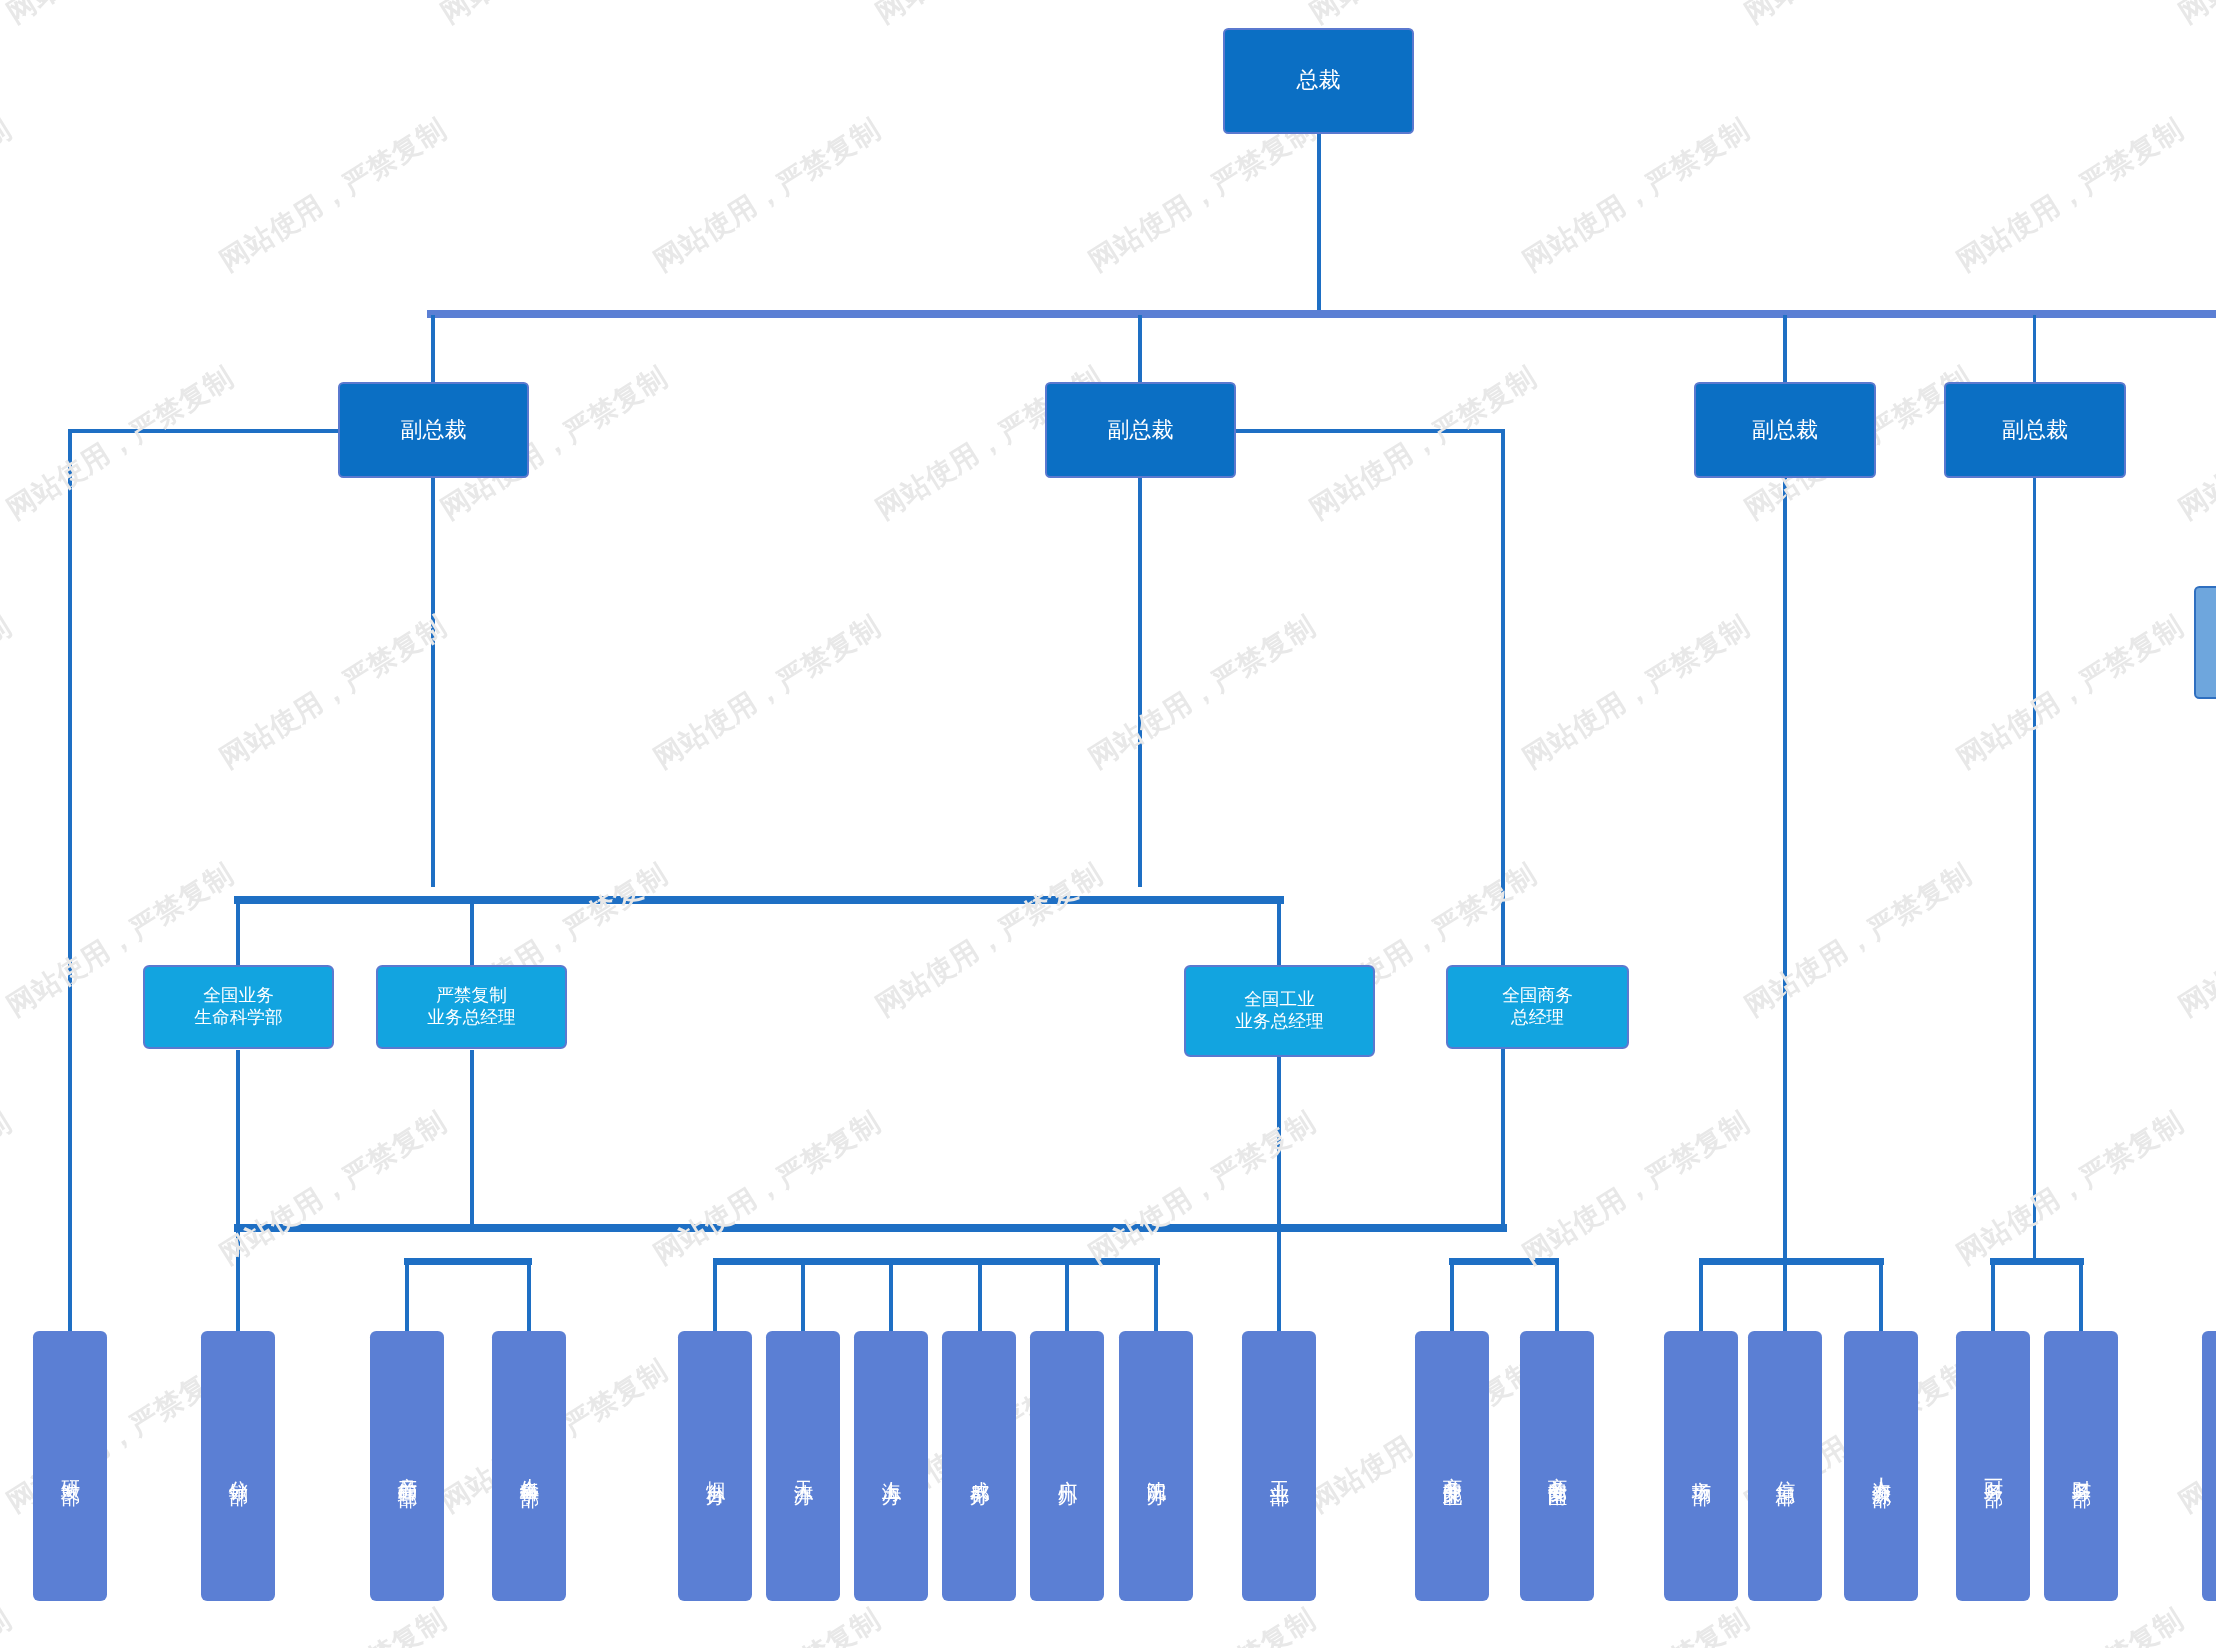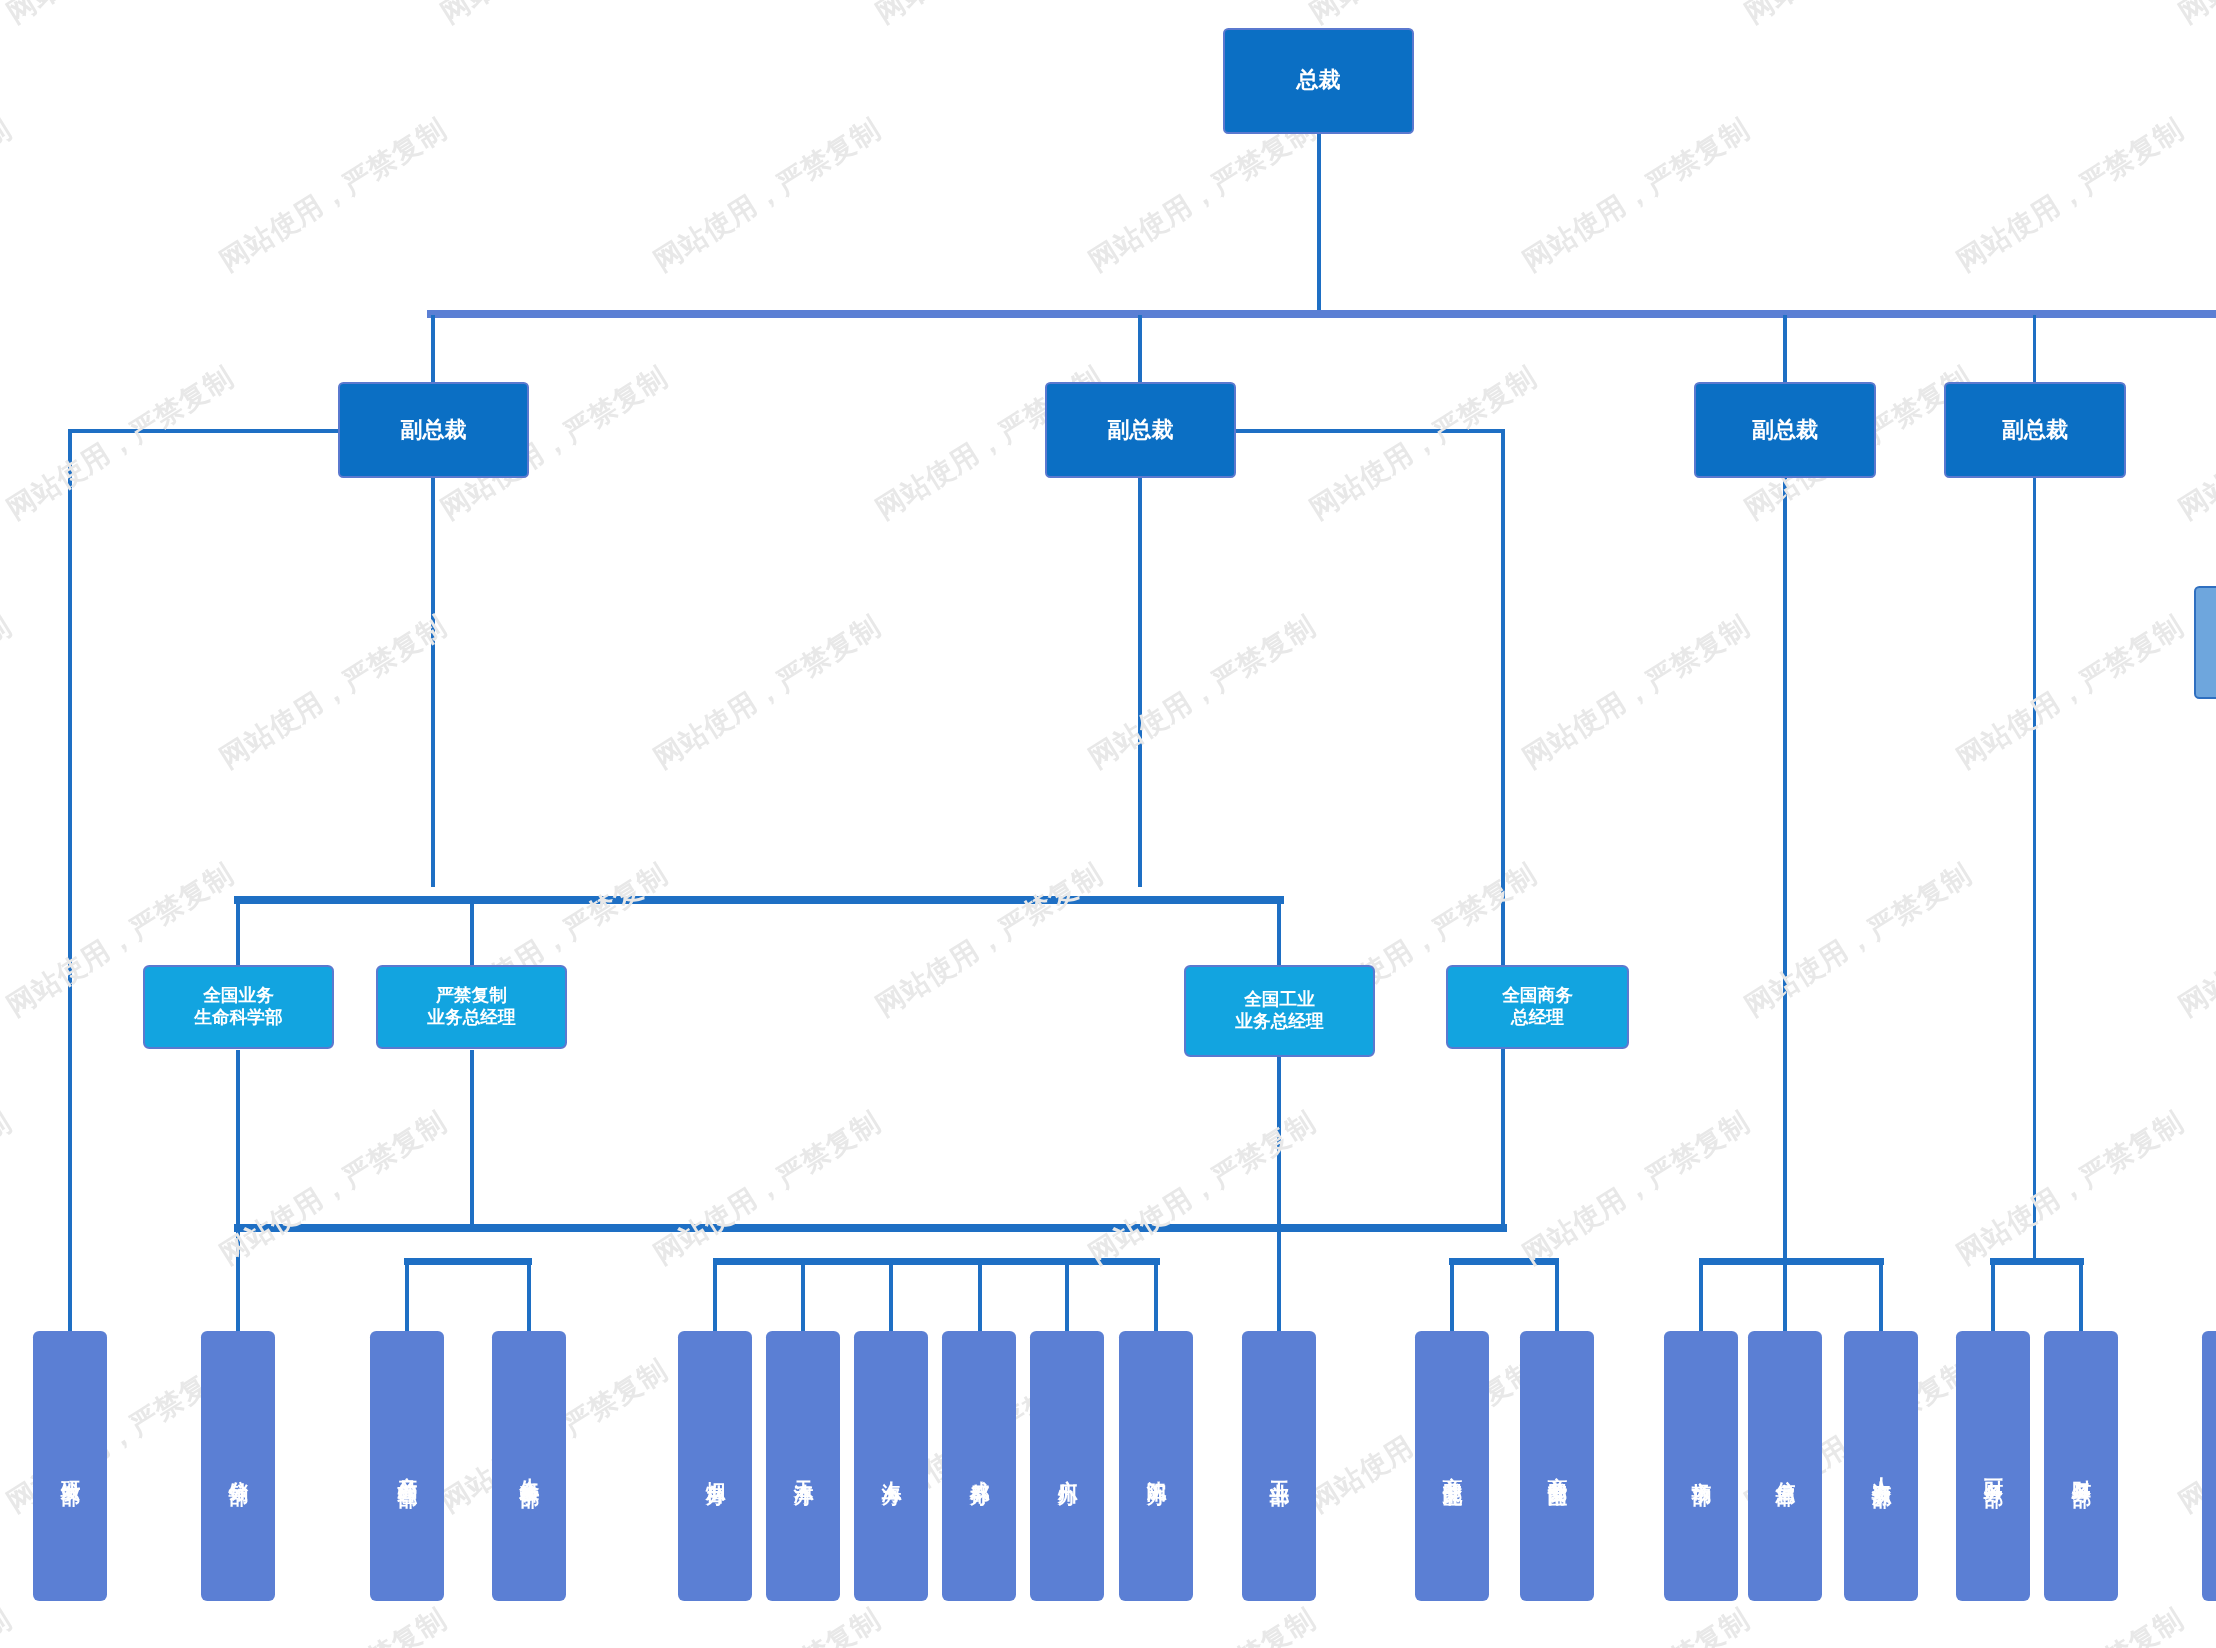--- a/index.html
+++ b/index.html
@@ -36,21 +36,21 @@
     position:absolute;
     box-sizing:border-box;
     display:flex;
     align-items:center;
     justify-content:center;
     text-align:center;
     color:#ffffff;
     z-index:10;
     border-radius:4.4px;
     line-height:1.22;
-    font-weight:700;
+    font-weight:400;
   }
   .node .lbl{display:block;}
   
   .lvl-exec{
     background:#0b6fc4;
     border:2.2px solid #5b79cf;
     border-radius:5.3px;
     font-size:22px;
   }
   

